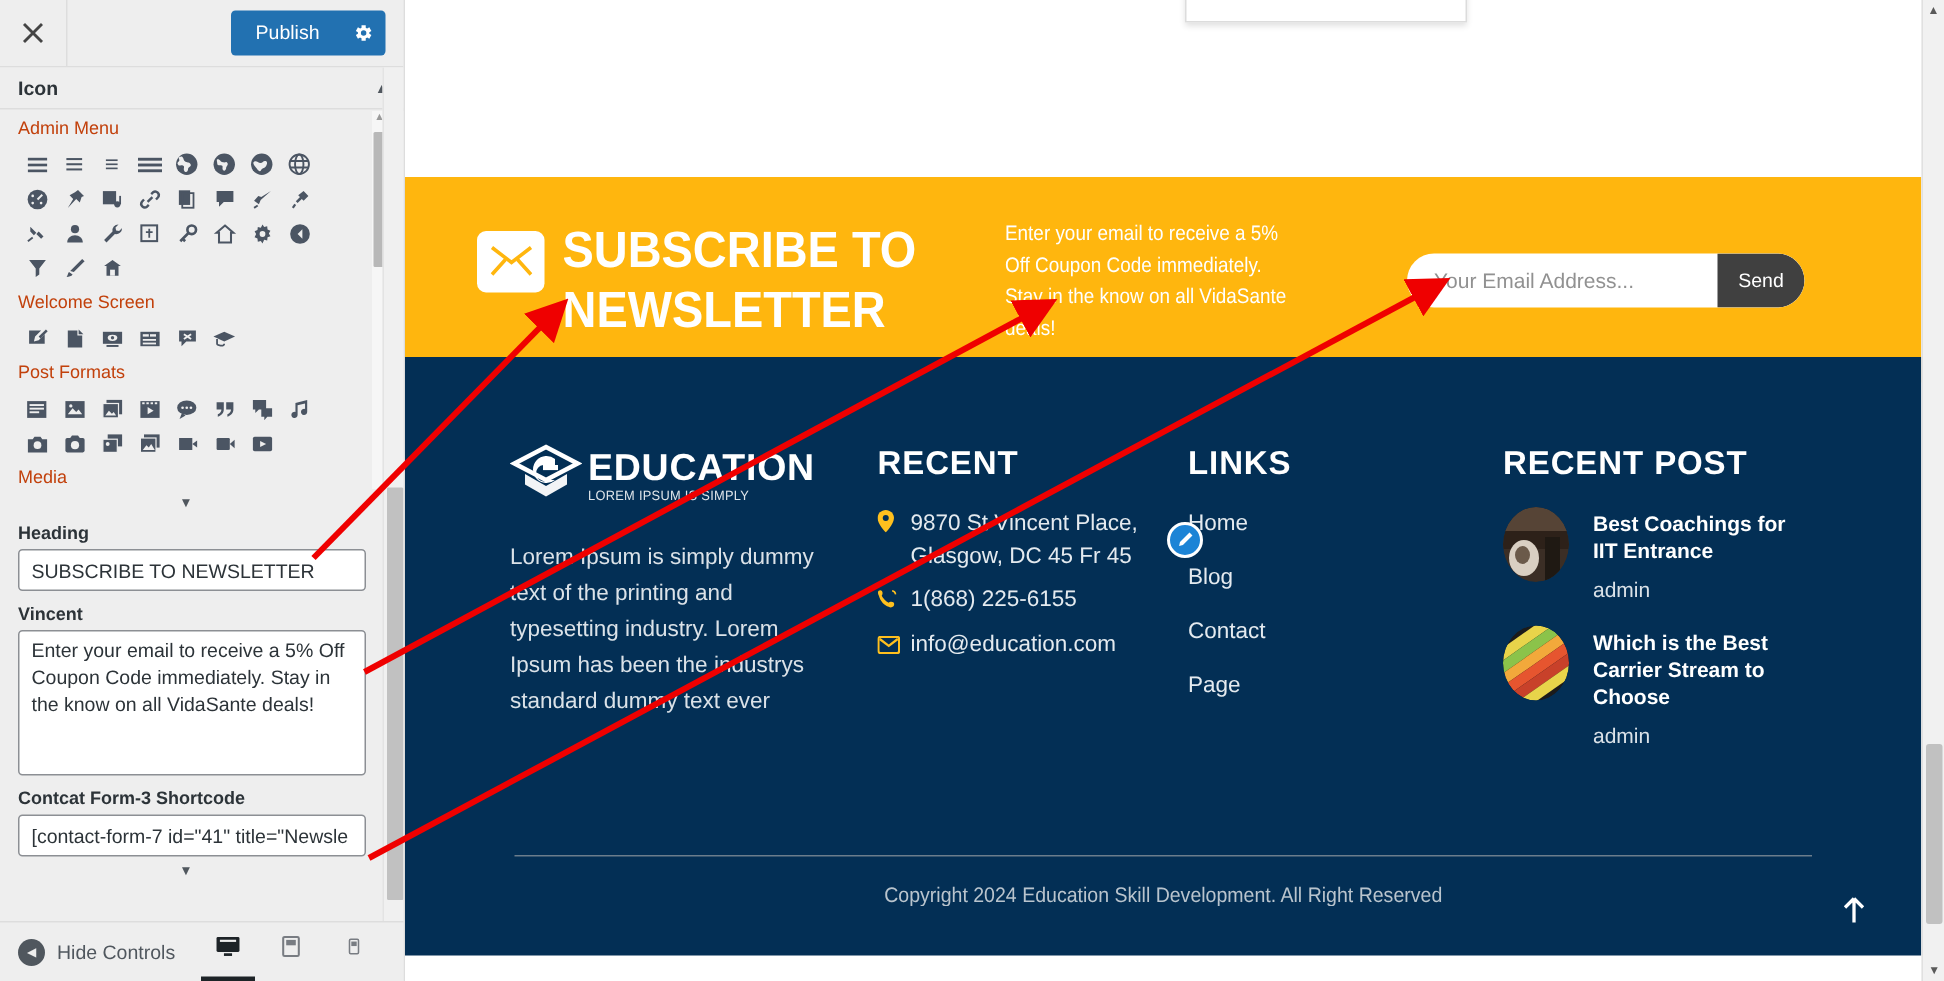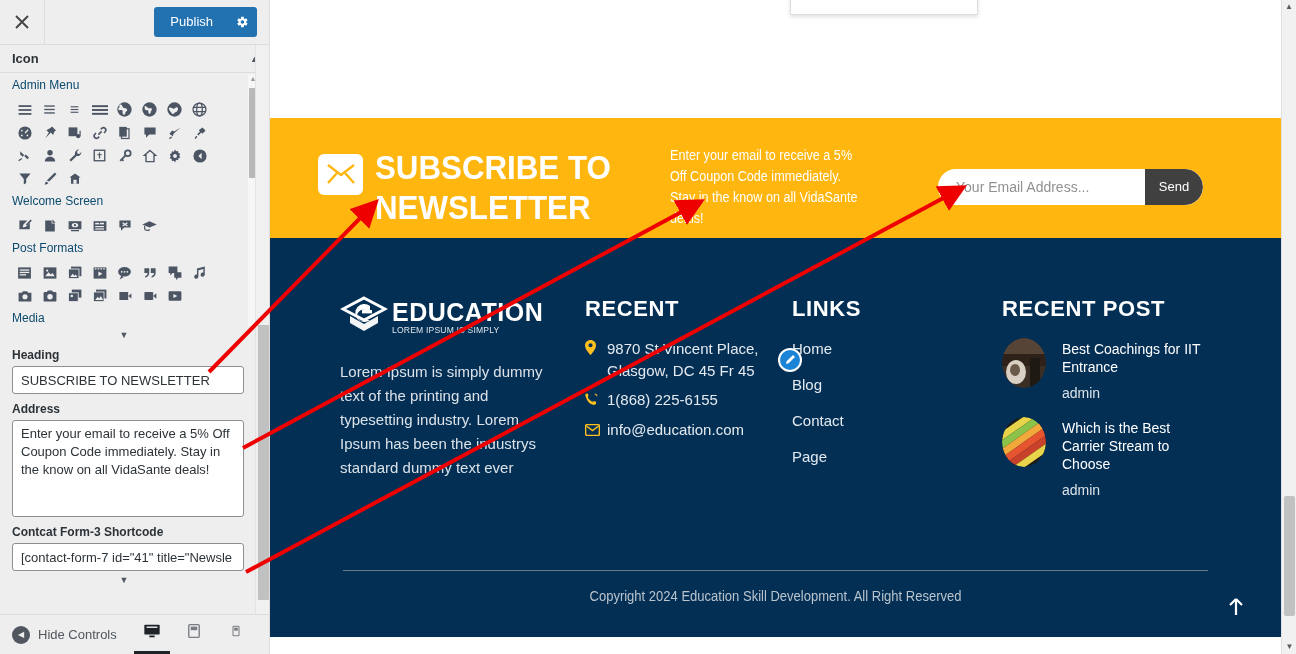--- a/index.html
+++ b/index.html
@@ -72,21 +72,21 @@
   .cz-field-label.bold { font-weight: bold; color: #2c3338; font-size: 12px; }
 
   
   .icon-picker {
     position: relative;
     margin: 0 12px 0 12px;
     height: 252px;
     overflow: hidden;
   }
   .icon-group-label {
-    font-size: 12px; color: #0c4a6e;
+    font-size: 12px; color: #c2410c;
     margin: 4px 0 6px 0;
   }
   .icon-grid {
     display: flex; flex-wrap: wrap;
     width: 210px;
     margin-bottom: 4px;
   }
   .dashicon {
     width: 25px; height: 23px;
     display: flex; align-items: center; justify-content: center;
@@ -291,21 +291,21 @@
     color: #fff; font-size: 11px; cursor: pointer;
   }
 
   .post-item { display: flex; margin-bottom: 16px; }
   .post-thumb {
     width: 44px; height: 50px; border-radius: 22px/25px;
     flex: none; margin-right: 16px; overflow: hidden;
   }
   .post-meta { padding-top: 2px; }
   .post-title {
-    font-size: 14px; font-weight: normal; color: #ffffff;
+    font-size: 14px; font-weight: bold; color: #ffffff;
     line-height: 18px; width: 140px; cursor: pointer;
   }
   .post-author { font-size: 14px; color: #dbe2e8; margin-top: 9px; }
 
   .footer-divider {
     position: absolute; left: 73px; top: 332px;
     width: 865px; height: 1px; background: #6b7d8c;
   }
   .copyright {
     position: absolute; left: 0; top: 350px; width: 1011px;
@@ -725,21 +725,21 @@
         <div class="arrow">▲</div>
         <div class="thumb"></div>
       </div>
     </div>
 
     <div class="cz-caret-down">▼</div>
 
     <div class="cz-field-label bold">Heading</div>
     <input class="cz-text-input" type="text" value="SUBSCRIBE TO NEWSLETTER" style="">
 
-    <div class="cz-field-label bold">Address</div>
+    <div class="cz-field-label bold">Vincent</div>
     <textarea class="cz-textarea" style="">Enter your email to receive a 5% Off Coupon Code immediately. Stay in the know on all VidaSante deals!</textarea>
 
     <div class="cz-field-label bold">Contcat Form-3 Shortcode</div>
     <input class="cz-text-input" type="text" value="[contact-form-7 id=&quot;41&quot; title=&quot;Newsle" style="">
 
     <div class="cz-caret-down">▼</div>
   </div>
 
   <div class="outer-sb">
     <div class="thumb"></div>

